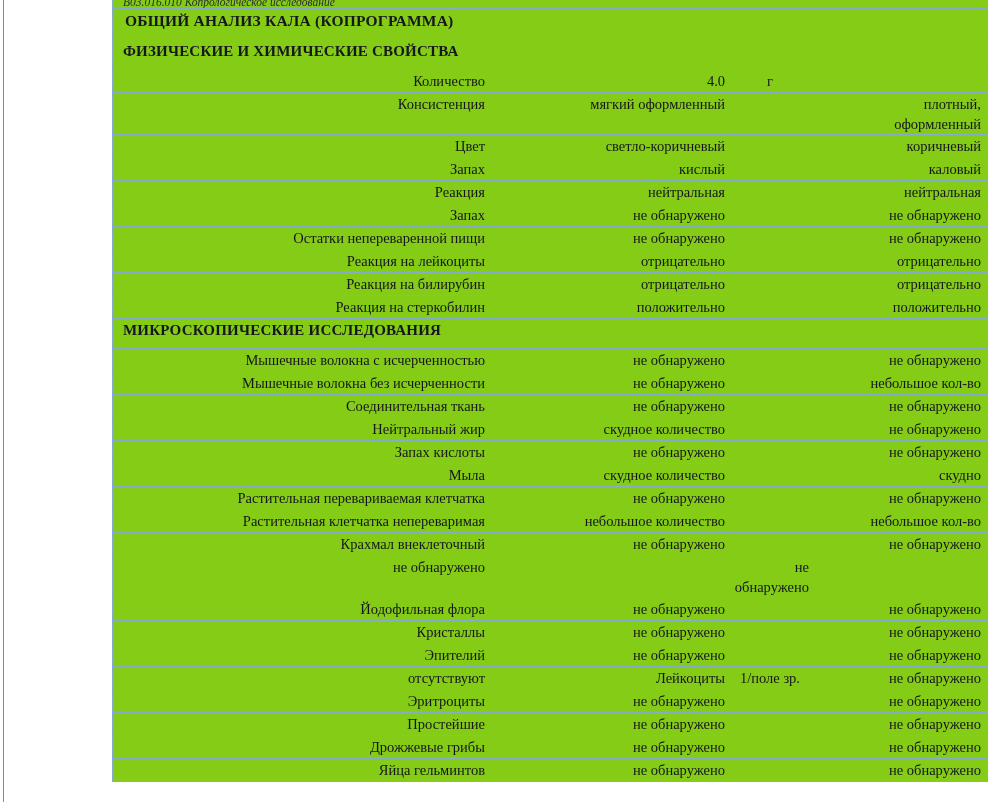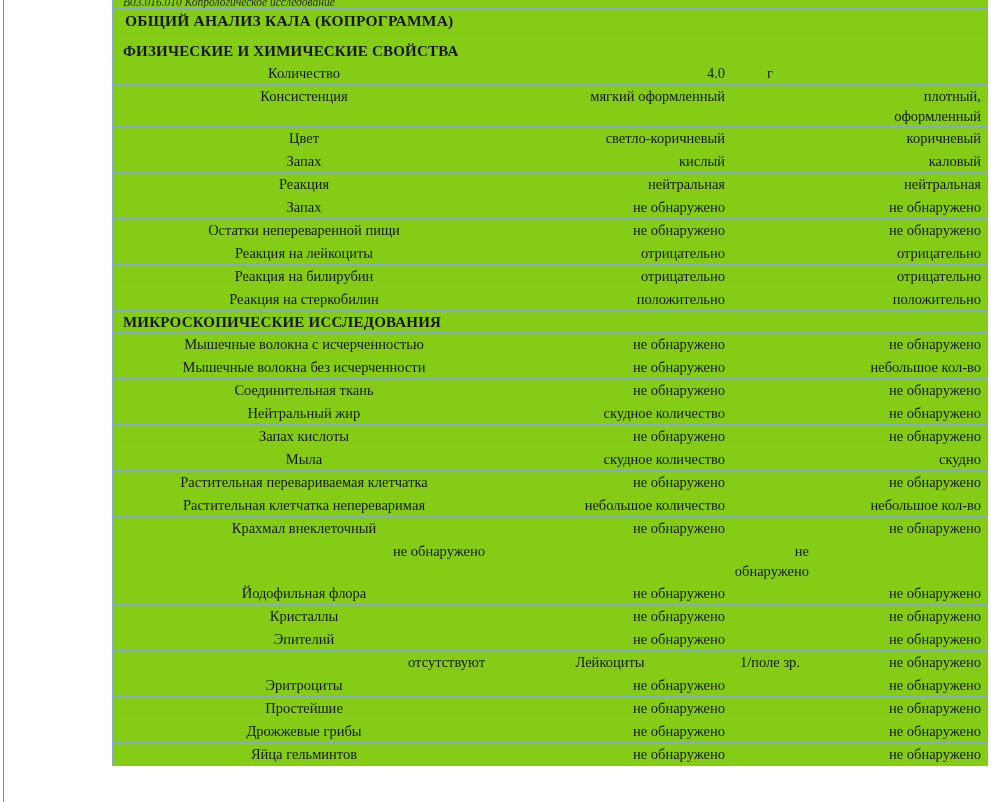--- a/index.html
+++ b/index.html
@@ -26,40 +26,40 @@
     display:grid;
     grid-template-columns:372px 240px 90px 1fr;
     border-bottom:1px solid var(--line);
     min-height:21px;
     align-items:start;
     font-size:14.5px;
     line-height:20px;
     padding-top:1px;
   }
   .cell{overflow:hidden;}
-  .cell.param{padding-left:10px;text-align:center;font-family:Liberation Serif, serif;}
+  .cell.param{padding-left:10px;text-align:right;font-family:Liberation Serif, serif;}
   .cell.result{text-align:right;}
   .cell.unit{text-align:center;}
   .cell.ref{text-align:right;padding:0 6px;white-space:pre-line;}
   .code-row{
     display:block;height:8px;overflow:hidden;
     border-bottom:1px solid var(--line);
   }
   .code-text{
     font-style:italic;font-size:11.5px;line-height:14px;
     margin-top:-5px;padding-left:10px;color:#2b2b35;
   }
   .title-row{
     display:block;border-bottom:1px solid var(--line);
     padding:2px 0 8px 12px;line-height:20px;
     font-weight:bold;font-size:15.5px;letter-spacing:.2px;
   }
   .section-row{
     display:block;border-bottom:1px solid var(--line);
-    padding:1px 0 0 10px;line-height:20px;
+    padding:1px 0 8px 10px;line-height:20px;
     font-weight:bold;font-size:15px;letter-spacing:.2px;
   }
 </style>
 </head>
 <body>
 
 <div class="page">
   <div class="edge"></div>
 
   <div class="table">

